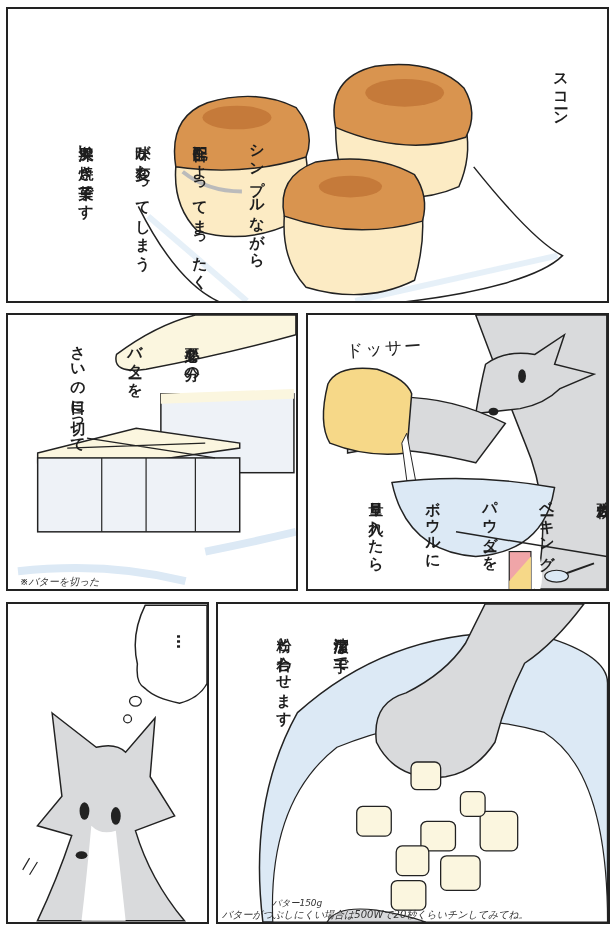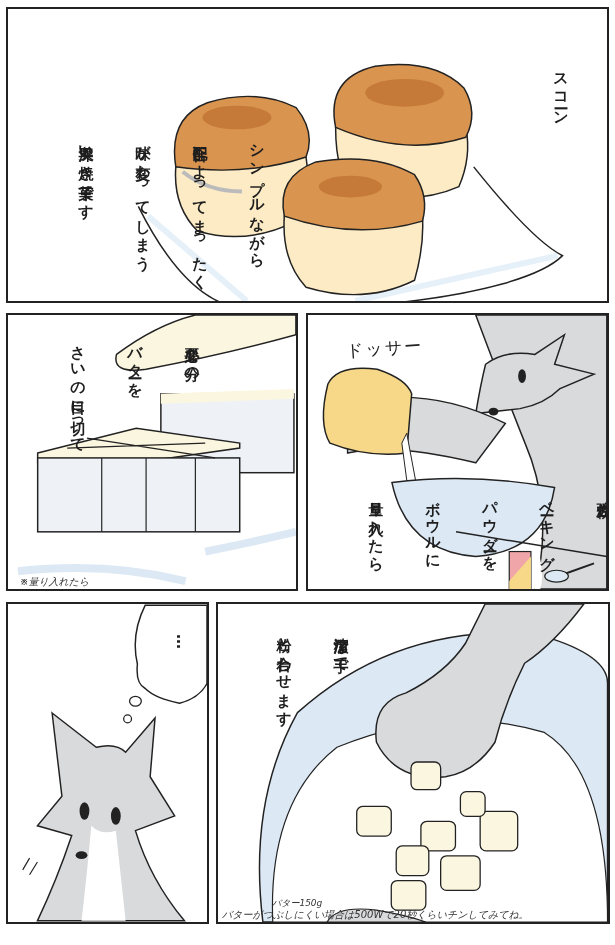--- a/index.html
+++ b/index.html
@@ -63,21 +63,21 @@
     <path d="M95 145 L95 220 M140 145 L140 220 M190 145 L190 220" stroke="#222" stroke-width="1.2"></path>
     <path d="M60 135 L200 130 M80 125 L210 145" stroke="#222" stroke-width="1.2"></path>
     <path d="M10 260 Q100 250 180 270 M200 240 Q250 230 292 220" fill="none" stroke="#DCE9F5" stroke-width="8"></path>
   </svg>
   <div class="vt" style="left:22px;top:20px;">
     <span class="vcol">必要な分の</span>
     <span class="vcol">バターを</span>
     <span class="vcol">さいの目に切って</span>
   </div>
   <div class="hand" style="left:12px;top:222px;font-size:10px;line-height:18px;">
-    <div>※量り入れたら</div>
+    <div>※バターを切った</div>
     
   </div>
 </div>
 
 <div class="panel" style="left:306px;top:313px;width:303px;height:278px;">
   <svg class="art" viewBox="0 0 303 278">
 
     <path d="M170 0 L303 0 L303 278 L230 278 Q250 200 220 130 Q200 80 170 0 Z" fill="#D9DADC" stroke="#222" stroke-width="1.5"></path>
     <path d="M180 50 Q200 35 230 40 L260 20 L250 50 L290 60 L255 75 Q240 90 215 95 L170 100 Q175 70 180 50 Z" fill="#D9DADC" stroke="#222" stroke-width="1.5"></path>
     <ellipse cx="217" cy="62" rx="4" ry="7" fill="#222"></ellipse>

